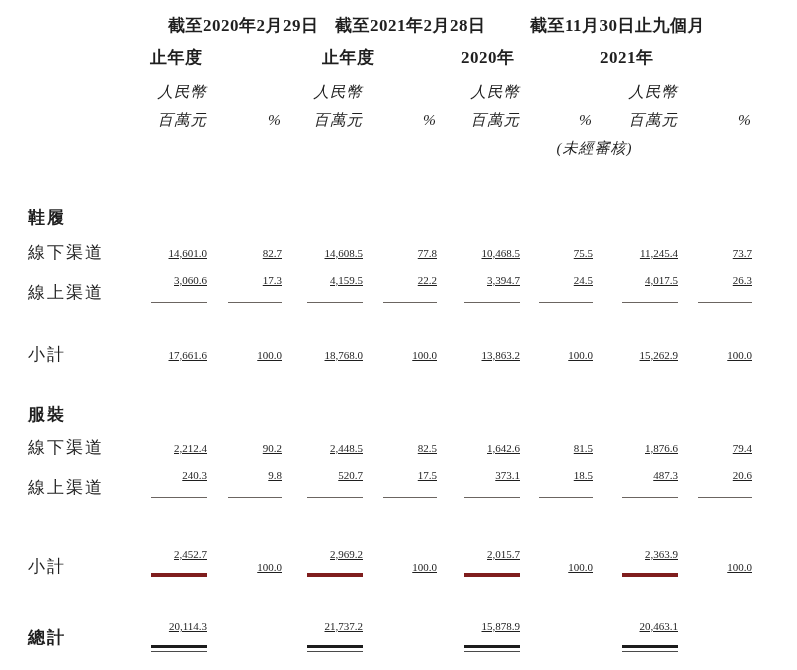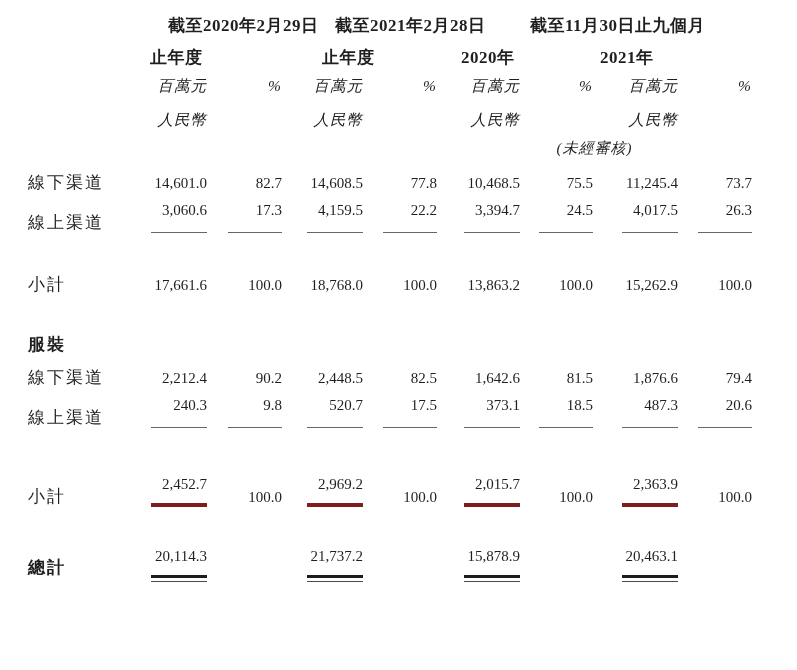--- a/index.html
+++ b/index.html
@@ -8,21 +8,21 @@
     padding:12px 0 0 28px;
     background:#ffffff; color:#1f1f1f;
     font-family:"Liberation Serif","DejaVu Serif",serif;
     overflow:hidden;
   }
   table { border-collapse:collapse; table-layout:fixed; width:724px; }
   td { vertical-align:bottom; padding:0; line-height:20px; }
   
   .lbl { text-align:left; }
   .m, .p { text-align:right; }
-  .num { font-size:15px; white-space:nowrap; }
+  .num { font-size:11px; white-space:nowrap;text-decoration:underline; }
   .cjk { font-size:17px; letter-spacing:2px; white-space:nowrap; }
   .b { font-weight:bold; }
   
   .gh { text-align:left; white-space:nowrap; font-weight:bold; font-size:17px; letter-spacing:0.5px; }
   .gh.g1 { padding-left:18px; }
   .gh.g2 { padding-left:53px; }
   .gh.g3 { padding-left:93px; }
   .gh.s1 { padding-right:11px; padding-left:0; }
   .gh.s2 { padding-left:40px; }
   .gh.y0 { padding-left:24px; }
@@ -63,53 +63,57 @@
   </tr>
 
   <tr style="height:32px">
     <td></td>
     <td colspan="2" class="gh s1">止年度</td>
     <td colspan="2" class="gh s2">止年度</td>
     <td colspan="2" class="gh y0">2020年</td>
     <td colspan="2" class="gh y1">2021年</td>
   </tr>
 
+  <tr style="height:34px">
+    <td></td>
+    <td class="uh">人民幣</td>
+    <td></td>
+    <td class="uh">人民幣</td>
+    <td></td>
+    <td class="uh">人民幣</td>
+    <td></td>
+    <td class="uh">人民幣</td>
+    <td></td>
+  </tr>
+
   <tr style="height:28px">
     <td></td>
     <td class="uh">百萬元</td>
     <td class="uh">%</td>
     <td class="uh">百萬元</td>
     <td class="uh">%</td>
     <td class="uh">百萬元</td>
     <td class="uh">%</td>
     <td class="uh">百萬元</td>
     <td class="uh">%</td>
   </tr>
 
-  <tr style="height:34px">
-    <td></td>
-    <td class="uh">人民幣</td>
-    <td></td>
-    <td class="uh">人民幣</td>
-    <td></td>
-    <td class="uh">人民幣</td>
-    <td></td>
-    <td class="uh">人民幣</td>
-    <td></td>
-  </tr>
-
   <tr style="height:28px">
     <td></td>
     <td></td>
     <td></td>
     <td></td>
     <td></td>
     <td colspan="4" class="note">(未經審核)</td>
   </tr>
 
+  <tr style="height:70px">
+    <td class="lbl"><span class="cjk b">鞋履</span></td>
+    <td colspan="8"></td>
+  </tr>
 
   <tr style="height:35px">
     <td class="lbl"><span class="cjk">線下渠道</span></td>
     <td class="m"><span class="val mw num">14,601.0</span></td>
     <td class="p"><span class="val pw num">82.7</span></td>
     <td class="m"><span class="val mw num">14,608.5</span></td>
     <td class="p"><span class="val pw num">77.8</span></td>
     <td class="m"><span class="val mw num">10,468.5</span></td>
     <td class="p"><span class="val pw num">75.5</span></td>
     <td class="m"><span class="val mw num">11,245.4</span></td>

